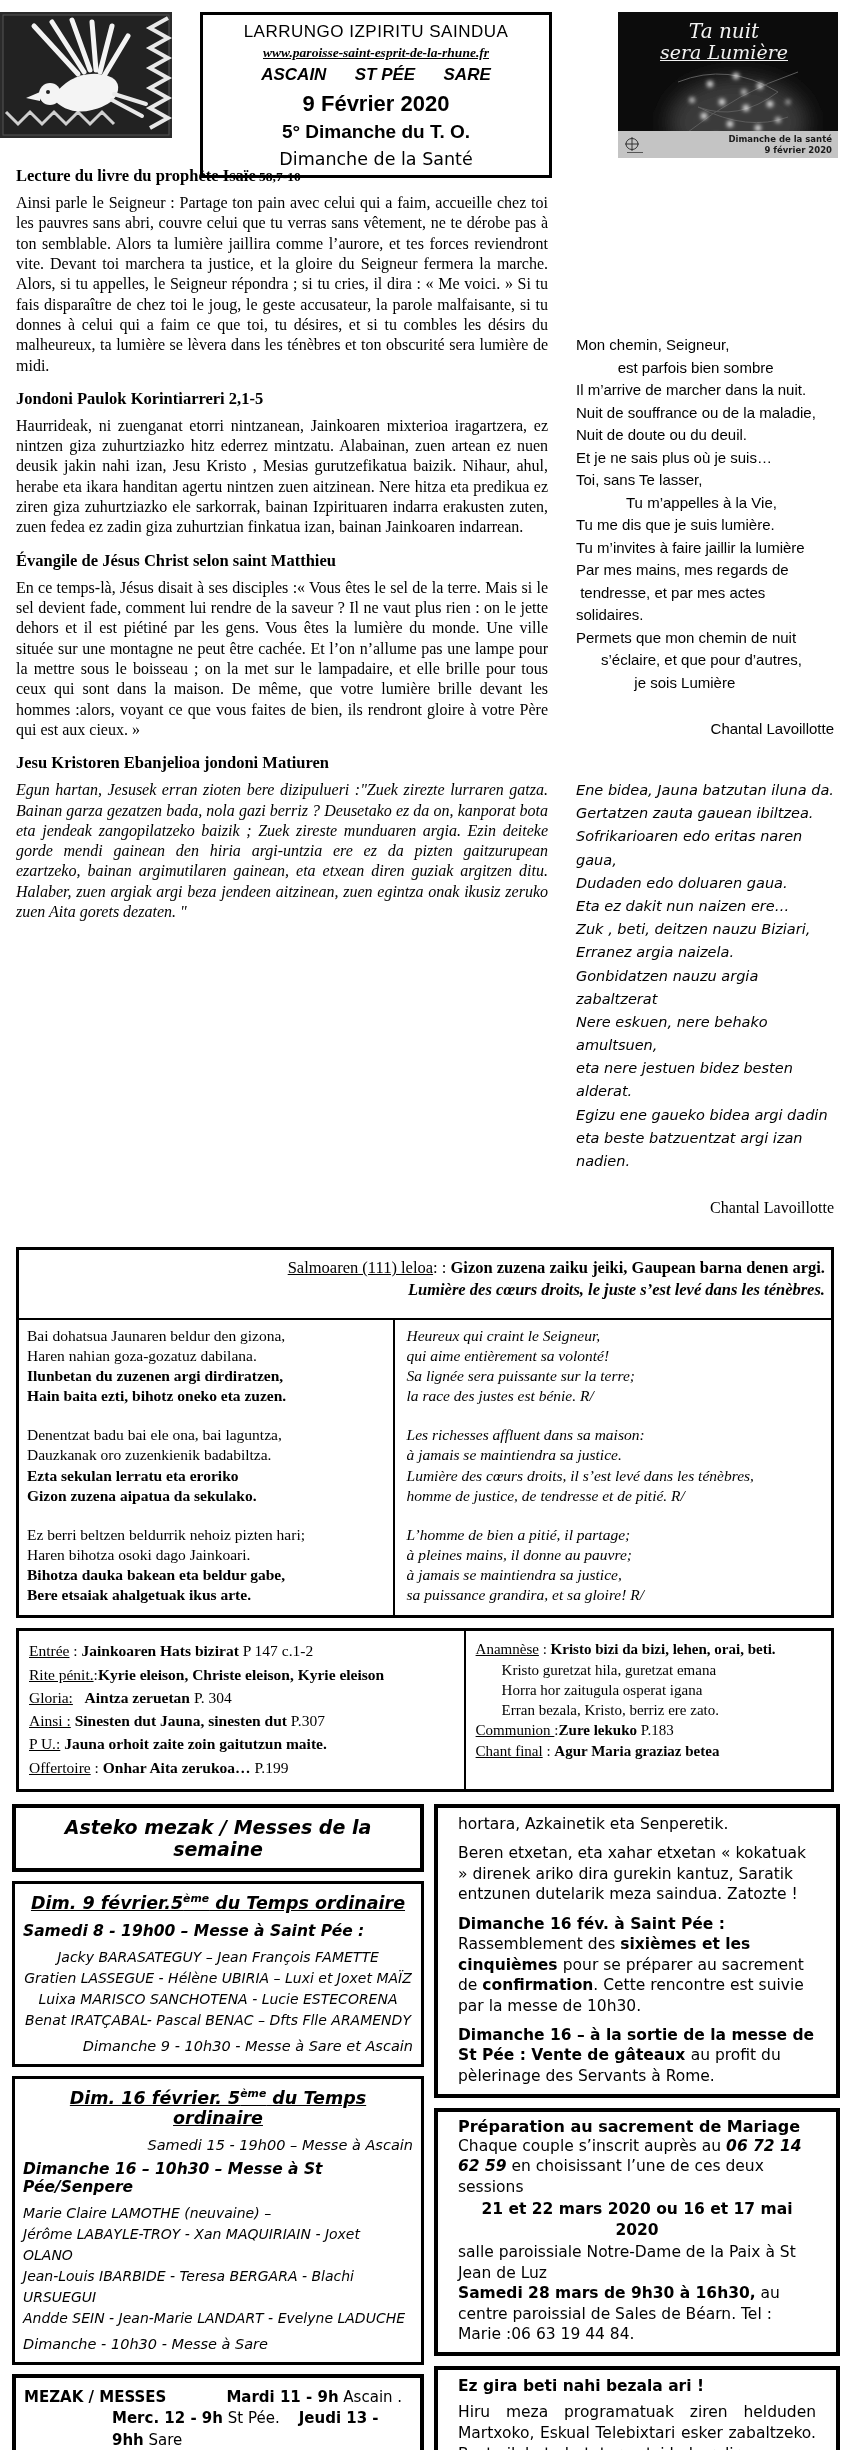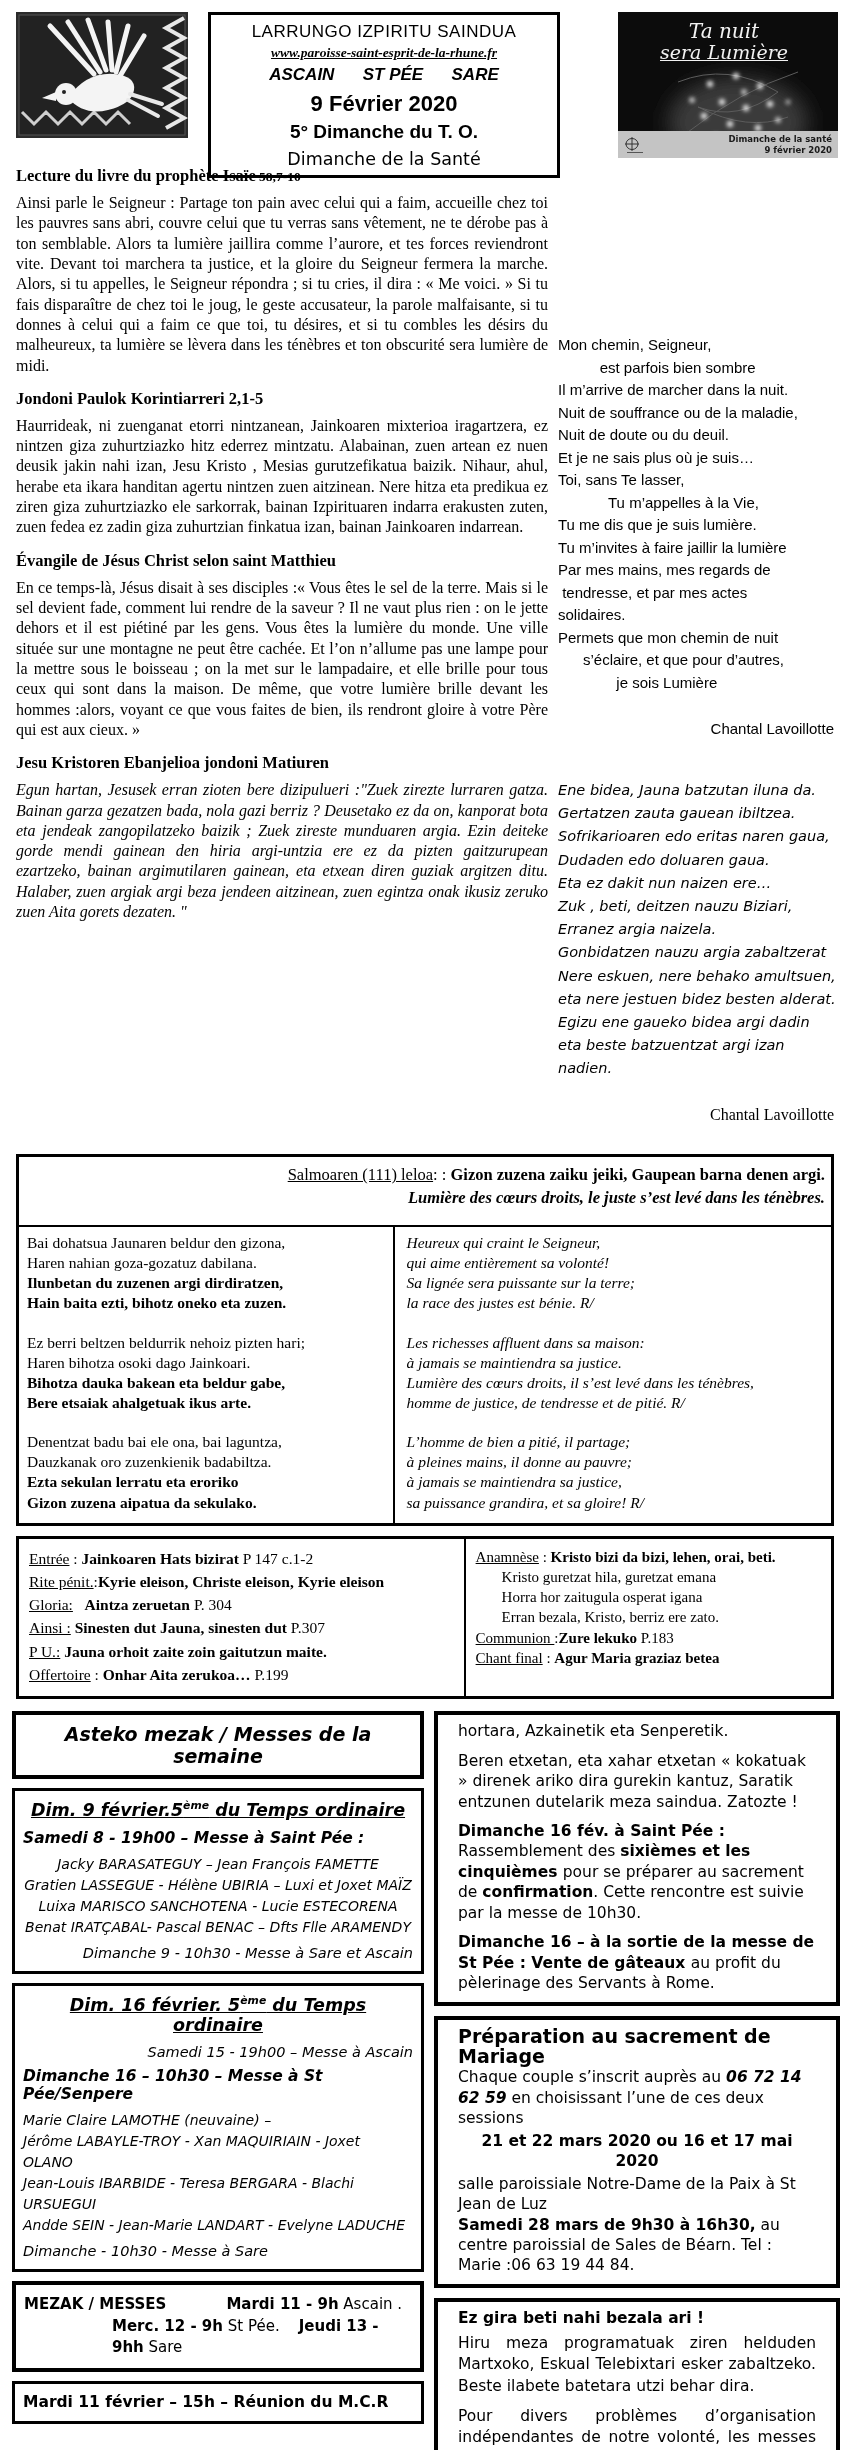--- a/index.html
+++ b/index.html
@@ -4,41 +4,41 @@
 <style>
   html,body{margin:0;padding:0;background:#e8e8e8;}
   .page{width:850px;height:2450px;background:#ffffff;position:relative;overflow:hidden;
         color:#000;font-family:"Liberation Serif",serif;margin:0 auto;}
   .b{font-weight:bold;}
   .i{font-style:italic;}
   .bi{font-weight:bold;font-style:italic;}
   .u{text-decoration:underline;}
   .sup{vertical-align:super;font-size:62%;}
   
-  .header{display:flex;align-items:flex-start;padding:12px 12px 0 16px;height:150px;box-sizing:border-box;gap:20px;}
+  .header{display:flex;align-items:flex-start;padding:12px 12px 0 0;height:150px;box-sizing:border-box;gap:28px;}
   .dove-wrap{width:172px;height:126px;flex:0 0 auto;}
   .center-box{width:352px;flex:0 0 auto;border:3px solid #000;box-sizing:border-box;
               text-align:center;padding:7px 4px 6px;}
   .cb-title{font-family:"Liberation Sans",sans-serif;font-size:17px;letter-spacing:.5px;}
   .cb-url{font-style:italic;text-decoration:underline;font-size:13.5px;margin-top:3px;font-weight:bold;}
   .cb-towns{font-family:"Liberation Sans",sans-serif;font-style:italic;font-weight:bold;
             font-size:17px;margin-top:4px;white-space:pre;}
   .cb-date{font-family:"Liberation Sans",sans-serif;font-weight:bold;font-size:22px;margin-top:6px;}
   .cb-sunday{font-family:"Liberation Sans",sans-serif;font-weight:bold;font-size:19px;margin-top:4px;}
   .cb-sub{font-family:"DejaVu Sans",sans-serif;font-size:17.5px;margin-top:6px;}
   .poster{margin-left:auto;width:220px;height:146px;position:relative;background:#0d0d0d;overflow:hidden;flex:0 0 auto;}
   .poster-title{position:absolute;top:8px;left:0;right:8px;text-align:center;color:#f2f2f2;
                 font-family:"DejaVu Serif",serif;font-style:italic;font-size:20px;line-height:1.1;z-index:2;}
   .poster-title .l2{display:block;font-size:19px;}
   .poster-caption{position:absolute;left:0;right:0;bottom:0;height:27px;background:#c4c4c4;
                   display:flex;align-items:center;padding:0 6px;box-sizing:border-box;z-index:3;}
   .poster-caption .cap-text{margin-left:auto;text-align:right;font-family:"DejaVu Sans",sans-serif;
                   font-size:8.5px;line-height:1.2;color:#1a1a1a;font-weight:bold;}
   
-  .main{display:grid;grid-template-columns:532px 1fr;column-gap:10px;padding:16px 12px 0 16px;}
+  .main{display:grid;grid-template-columns:532px 1fr;column-gap:28px;padding:16px 12px 0 16px;}
   .reading-title{font-weight:bold;font-size:16.5px;margin:13px 0 7px;}
   .reading-title:first-child{margin-top:0;}
   .reading-ref{font-size:13.5px;font-weight:bold;}
   .para{font-size:16px;line-height:1.27;text-align:justify;}
   .poem-fr{font-family:"Liberation Sans",sans-serif;font-size:15px;line-height:1.5;
            white-space:pre-wrap;margin-top:168px;}
   .poem-author{font-family:"Liberation Sans",sans-serif;font-size:15px;text-align:right;
                margin-top:26px;padding-right:4px;}
   .poem-eu{font-family:"DejaVu Sans",sans-serif;font-style:italic;font-size:14.5px;line-height:1.6;
            white-space:pre-wrap;margin-top:42px;}
@@ -72,21 +72,21 @@
   .line-right{font-style:italic;text-align:right;}
   .line-it{font-style:italic;}
   .mezak-box{border-width:4px;padding:9px 8px;font-size:15px;line-height:1.45;}
   .mezak-l2{padding-left:88px;}
   .mcr-box,.radio-box{padding:8px;font-size:15.5px;line-height:1.35;}
   .contA,.mariage,.ezgira{border:4px solid #000;padding:6px 20px 8px;box-sizing:border-box;margin-bottom:10px;}
   .contA{font-size:15.5px;line-height:1.32;}
   .contA p,.ezgira p{margin:0 0 9px;}
   .contA p:last-child,.ezgira p:last-child{margin-bottom:0;}
   .mariage{font-size:15.5px;line-height:1.32;}
-  .mariage-title{font-weight:bold;font-size:19px;line-height:1.1;}
+  .mariage-title{font-weight:bold;font-size:16px;line-height:1.1;}
   .mariage-center{text-align:center;font-weight:bold;margin:2px 0;}
   .ezgira{font-size:15.5px;line-height:1.37;}
   .ezgira-title{font-weight:bold;margin-bottom:4px;}
   .just{text-align:justify;}
 </style>
 </head>
 <body>
 
 <div class="page">
 
@@ -238,26 +238,26 @@
       <div>
         <span class="u">Salmoaren (111)  leloa</span><span>: : </span><span class="b">Gizon zuzena zaiku jeiki, Gaupean barna denen argi.</span>
       </div>
       <div class="fr">Lumière des cœurs droits, le juste s’est levé dans les ténèbres.</div>
     </div>
     <div class="psalm-cols">
       <div class="psalm-left">
         <div class="stanza"><span>Bai dohatsua Jaunaren beldur den gizona,
 Haren nahian goza-gozatuz dabilana.</span><span class="b">Ilunbetan du zuzenen argi dirdiratzen,
 Hain baita ezti, bihotz oneko eta zuzen.</span></div>
+        <div class="stanza"><span>Denentzat badu bai ele ona, bai laguntza,
+Dauzkanak oro zuzenkienik badabiltza.</span><span class="b">Ezta sekulan lerratu eta eroriko
+Gizon zuzena aipatua da sekulako.</span></div>
         <div class="stanza"><span>Ez berri beltzen beldurrik nehoiz pizten hari;
 Haren bihotza osoki dago Jainkoari.</span><span class="b">Bihotza dauka bakean eta beldur gabe,
 Bere etsaiak ahalgetuak ikus arte.</span></div>
-        <div class="stanza"><span>Denentzat badu bai ele ona, bai laguntza,
-Dauzkanak oro zuzenkienik badabiltza.</span><span class="b">Ezta sekulan lerratu eta eroriko
-Gizon zuzena aipatua da sekulako.</span></div>
       </div>
       <div class="psalm-right">
         <div class="stanza">Heureux qui craint le Seigneur,
 qui aime entièrement sa volonté!
 Sa lignée sera puissante sur la terre;
 la race des justes est bénie. R/</div>
         <div class="stanza">Les richesses affluent dans sa maison:
 à jamais se maintiendra sa justice.
 Lumière des cœurs droits, il s’est levé dans les ténèbres,
 homme de justice, de tendresse et de pitié. R/</div>

